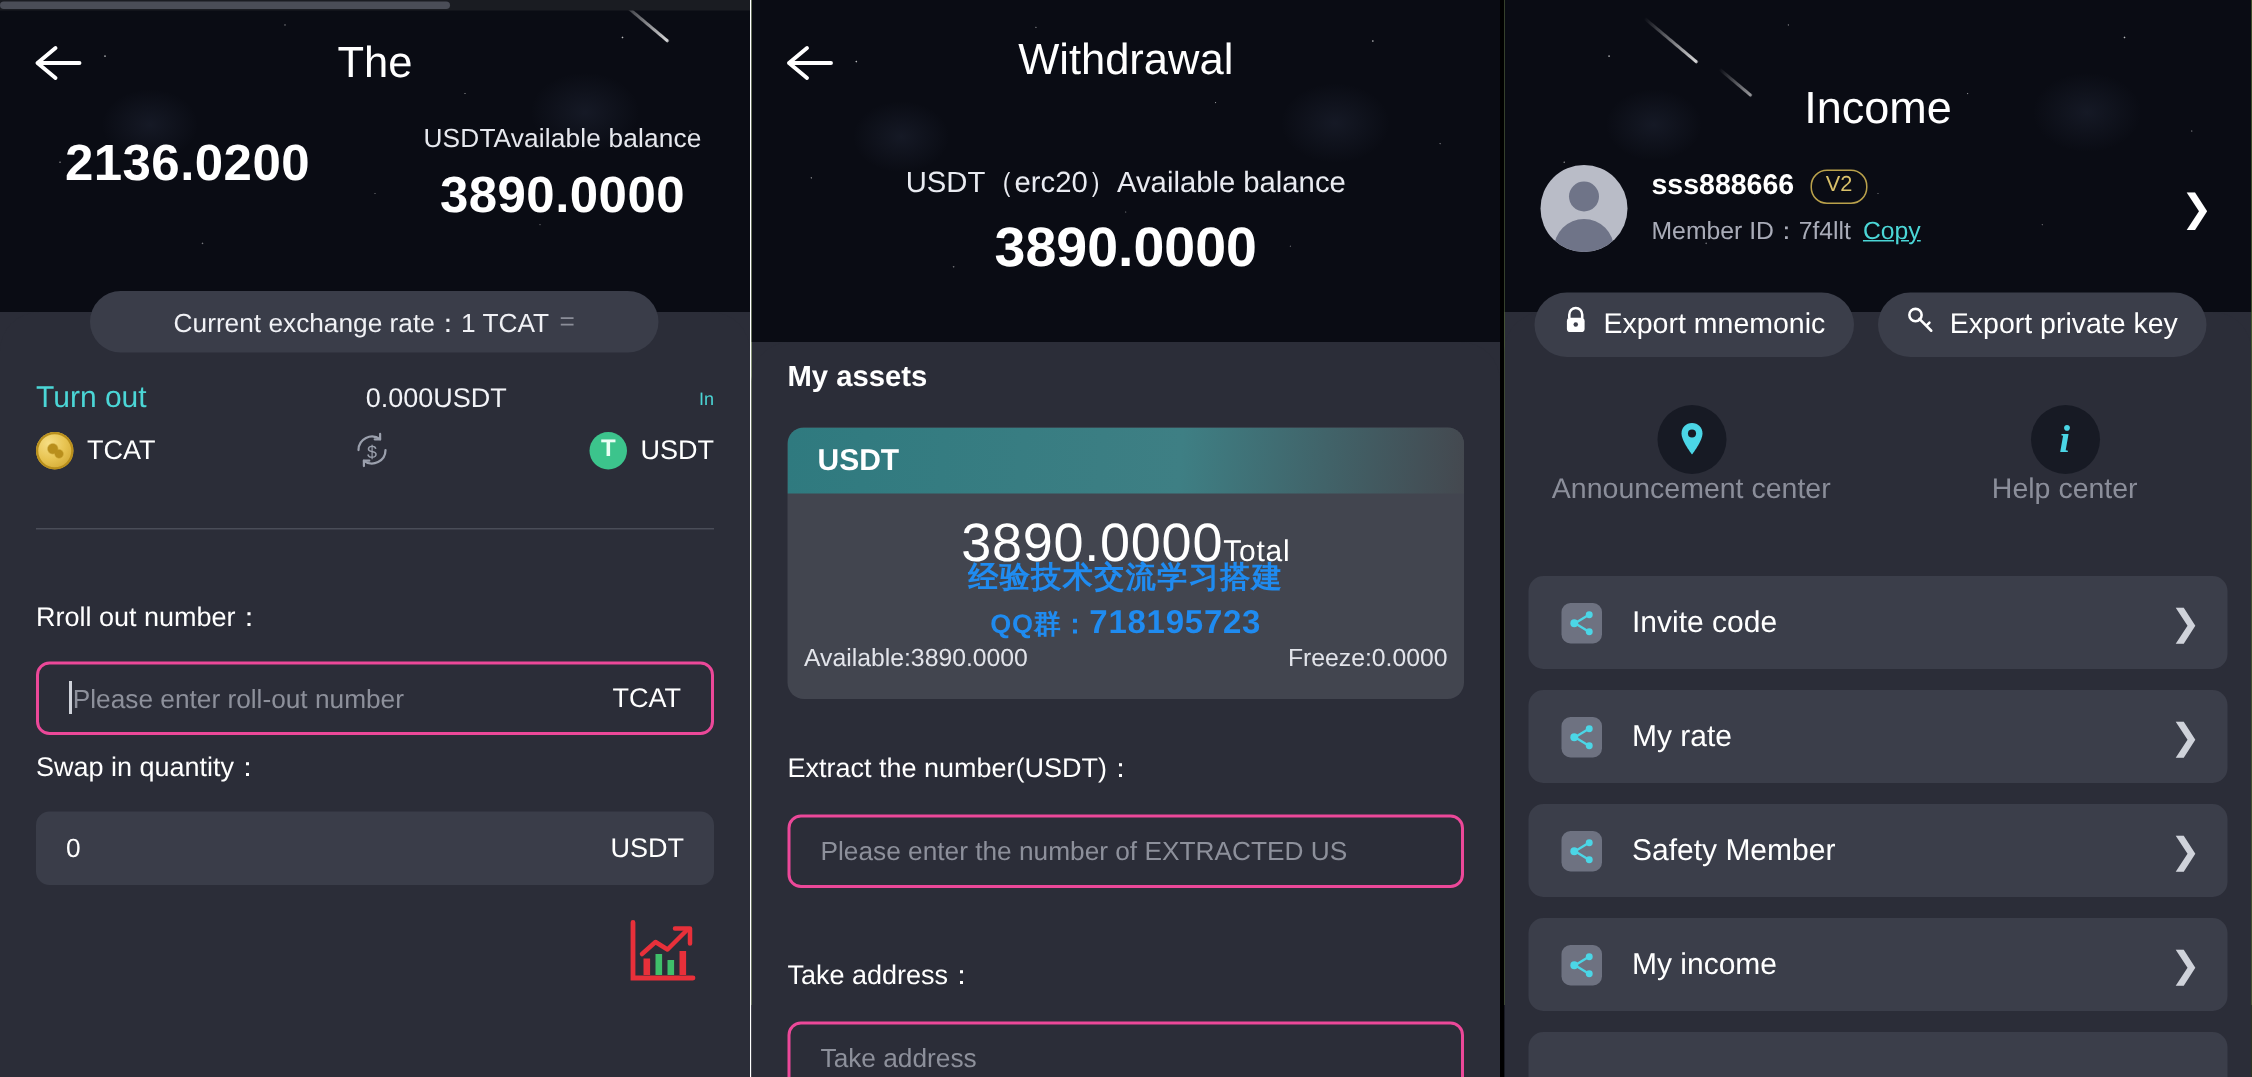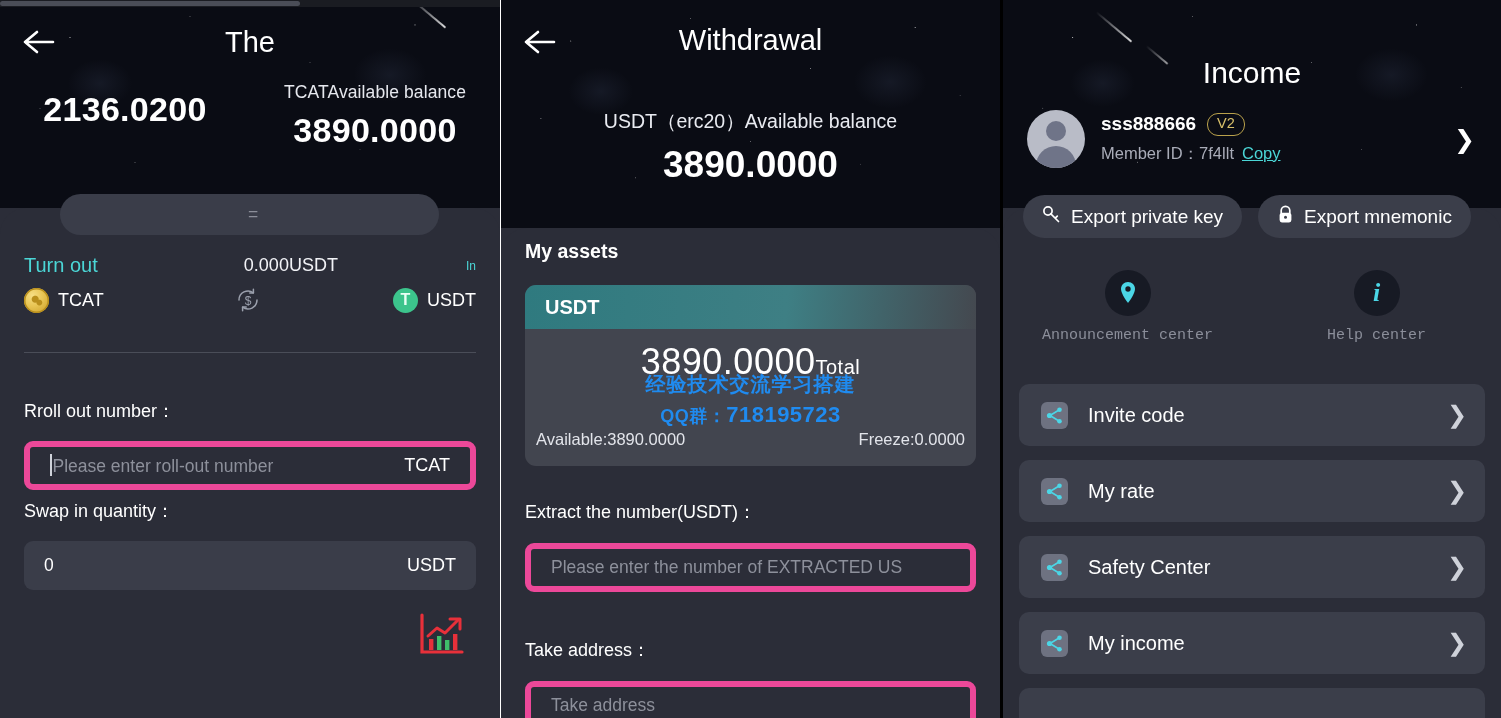--- a/index.html
+++ b/index.html
@@ -99,21 +99,21 @@
   }
   .swap-circle { width: 26px; height: 26px; position: relative; }
 
   .l-hr { position: absolute; top: 144px; left: 24px; width: 452px; height: 1px; background: #4a4d58; }
 
   .fld-label { color: #fff; font-size: 18px; }
   .fld-box {
     display: flex; align-items: center; justify-content: space-between;
     height: 49px; padding: 0 20px;
   }
-  .fld-box.outline { border: 6px solid #ec4899; border-radius: 9px; }
+  .fld-box.outline { border: 2px solid #ec4899; border-radius: 9px; }
   .fld-box.solid { background: #3a3d49; border-radius: 9px; }
   .fld-ph { color: #8d909b; font-size: 17.5px; }
   .fld-val { color: #fff; font-size: 17.5px; }
   .fld-unit { color: #fff; font-size: 18px; }
   .caret {
     display: inline-block; width: 1.5px; height: 22px; background: #cfd2da;
     vertical-align: -4px; margin-right: 1px;
   }
 
   .chart-icon { position: absolute; right: 36px; top: 404px; width: 46px; height: 44px; }
@@ -179,21 +179,21 @@
     height: 43px; background: #3b3e4a; border-radius: 22px;
     display: flex; align-items: center; gap: 10px; padding: 0 19px;
     color: #fff; font-size: 19px; white-space: nowrap;
   }
   .center-row { position: absolute; top: 62px; left: 0; width: 498px; display: flex; }
   .center-cell { width: 249px; display: flex; flex-direction: column; align-items: center; }
   .round-icon {
     width: 46px; height: 46px; border-radius: 50%; background: #171a24;
     display: flex; align-items: center; justify-content: center;
   }
-  .center-label { margin-top: 11px; color: #8b8e9a; font-size: 15px; font-family: Liberation Mono, monospace; }
+  .center-label { color: #8b8e9a; font-size: 19px; }
 
   .menu-list { position: absolute; top: 176px; left: 16px; width: 466px; }
   .menu-row {
     height: 62px; background: #3b3e4a; border-radius: 10px; margin-bottom: 14px;
     display: flex; align-items: center; padding: 0 18px 0 22px;
   }
   .menu-icon {
     width: 27px; height: 27px; border-radius: 6px; background: #6e7281;
     position: relative; flex: 0 0 27px;
   }
@@ -217,21 +217,21 @@
           </svg>
       </div>
       <div class="nav-title l-title">The</div>
     </div>
 
     <div class="l-balrow">
       <div class="l-balcell">
         <div class="l-balvalue">2136.0200</div>
       </div>
       <div class="l-balcell">
-        <div class="l-ballabel">TCATAvailable balance</div>
+        <div class="l-ballabel">USDTAvailable balance</div>
         <div class="l-balvalue">3890.0000</div>
       </div>
     </div>
 
     <div class="l-body">
       <div class="swap-row">
         <div class="swap-line1">
           <span class="t-turnout">Turn out</span>
           <span class="t-mid">0.000USDT</span>
           <span class="t-in">In</span>
@@ -281,20 +281,21 @@
           <rect x="19" y="24" width="4.4" height="14" fill="#3fbf6a"></rect>
           <rect x="27" y="28" width="4.4" height="10" fill="#3fbf6a"></rect>
           <rect x="35" y="22" width="4.4" height="16" fill="#e8303a"></rect>
           <path d="M10 24 L19 16 L27 21 L40 8" stroke="#e8303a" stroke-width="3" fill="none" stroke-linecap="round" stroke-linejoin="round"></path>
           <path d="M32 7 H42 V17" stroke="#e8303a" stroke-width="3" fill="none" stroke-linecap="round" stroke-linejoin="round"></path>
         </svg>
       </div>
     </div>
 
     <div class="rate-pill">
+      <span>Current exchange rate：1 TCAT</span>
       <span class="eq">=</span>
     </div>
 
     <div class="top-scrollbar">
       <div class="thumb"></div>
     </div>
   </div>
 
   <div class="divider-white"></div>
 
@@ -370,36 +371,36 @@
           <span>Member ID：</span><span>7f4llt</span><span class="copy">Copy</span>
         </div>
       </div>
       <div class="user-arrow">❯</div>
     </div>
 
     <div class="r-body">
       <div class="export-row">
         <div class="export-btn">
           <span>
-            <svg width="19" height="19" viewBox="0 0 19 19">
-                <circle cx="6" cy="6" r="4.1" stroke="#fff" stroke-width="1.7" fill="none"></circle>
-                <path d="M8.6 8.6 L16.5 16.5 M13.2 13.2 l2.1 -2.1" stroke="#fff" stroke-width="1.7" fill="none" stroke-linecap="round"></path>
-              </svg>
-          </span>
-          <span>Export private key</span>
-        </div>
-        <div class="export-btn">
-          <span>
             <svg width="17" height="19" viewBox="0 0 17 19">
                 <path d="M4.2 8 V5.6a4.3 4.3 0 0 1 8.6 0V8" stroke="#fff" stroke-width="1.7" fill="none"></path>
                 <rect x="2.6" y="7.8" width="11.8" height="9.6" rx="2.3" fill="#fff"></rect>
                 <circle cx="8.5" cy="12.3" r="1.5" fill="#3b3e4a"></circle>
               </svg>
           </span>
           <span>Export mnemonic</span>
+        </div>
+        <div class="export-btn">
+          <span>
+            <svg width="19" height="19" viewBox="0 0 19 19">
+                <circle cx="6" cy="6" r="4.1" stroke="#fff" stroke-width="1.7" fill="none"></circle>
+                <path d="M8.6 8.6 L16.5 16.5 M13.2 13.2 l2.1 -2.1" stroke="#fff" stroke-width="1.7" fill="none" stroke-linecap="round"></path>
+              </svg>
+          </span>
+          <span>Export private key</span>
         </div>
       </div>
 
       <div class="center-row">
         <div class="center-cell">
           <div class="round-icon">
             <svg width="22" height="26" viewBox="0 0 22 26">
                 <path d="M11 2c-4 0-7 3-7 7 0 5 7 14 7 14s7-9 7-14c0-4-3-7-7-7z" fill="#4bd6e6"></path>
                 <circle cx="11" cy="9" r="2.7" fill="#171a24"></circle>
               </svg>
@@ -441,21 +442,21 @@
         </div>
         <div class="menu-row">
           <span class="menu-icon">
             <svg width="27" height="27" viewBox="0 0 27 27">
                 <path d="M9 13.5 L18 8 M9 13.5 L18 19" stroke="#4bd6e6" stroke-width="1.6"></path>
                 <circle cx="8.5" cy="13.5" r="2.6" fill="#4bd6e6"></circle>
                 <circle cx="18.5" cy="7.8" r="2.3" fill="#4bd6e6"></circle>
                 <circle cx="18.5" cy="19.2" r="2.3" fill="#4bd6e6"></circle>
               </svg>
           </span>
-          <span class="menu-label">Safety Center</span>
+          <span class="menu-label">Safety Member</span>
           <span class="menu-arrow">❯</span>
         </div>
         <div class="menu-row">
           <span class="menu-icon">
             <svg width="27" height="27" viewBox="0 0 27 27">
                 <path d="M9 13.5 L18 8 M9 13.5 L18 19" stroke="#4bd6e6" stroke-width="1.6"></path>
                 <circle cx="8.5" cy="13.5" r="2.6" fill="#4bd6e6"></circle>
                 <circle cx="18.5" cy="7.8" r="2.3" fill="#4bd6e6"></circle>
                 <circle cx="18.5" cy="19.2" r="2.3" fill="#4bd6e6"></circle>
               </svg>

